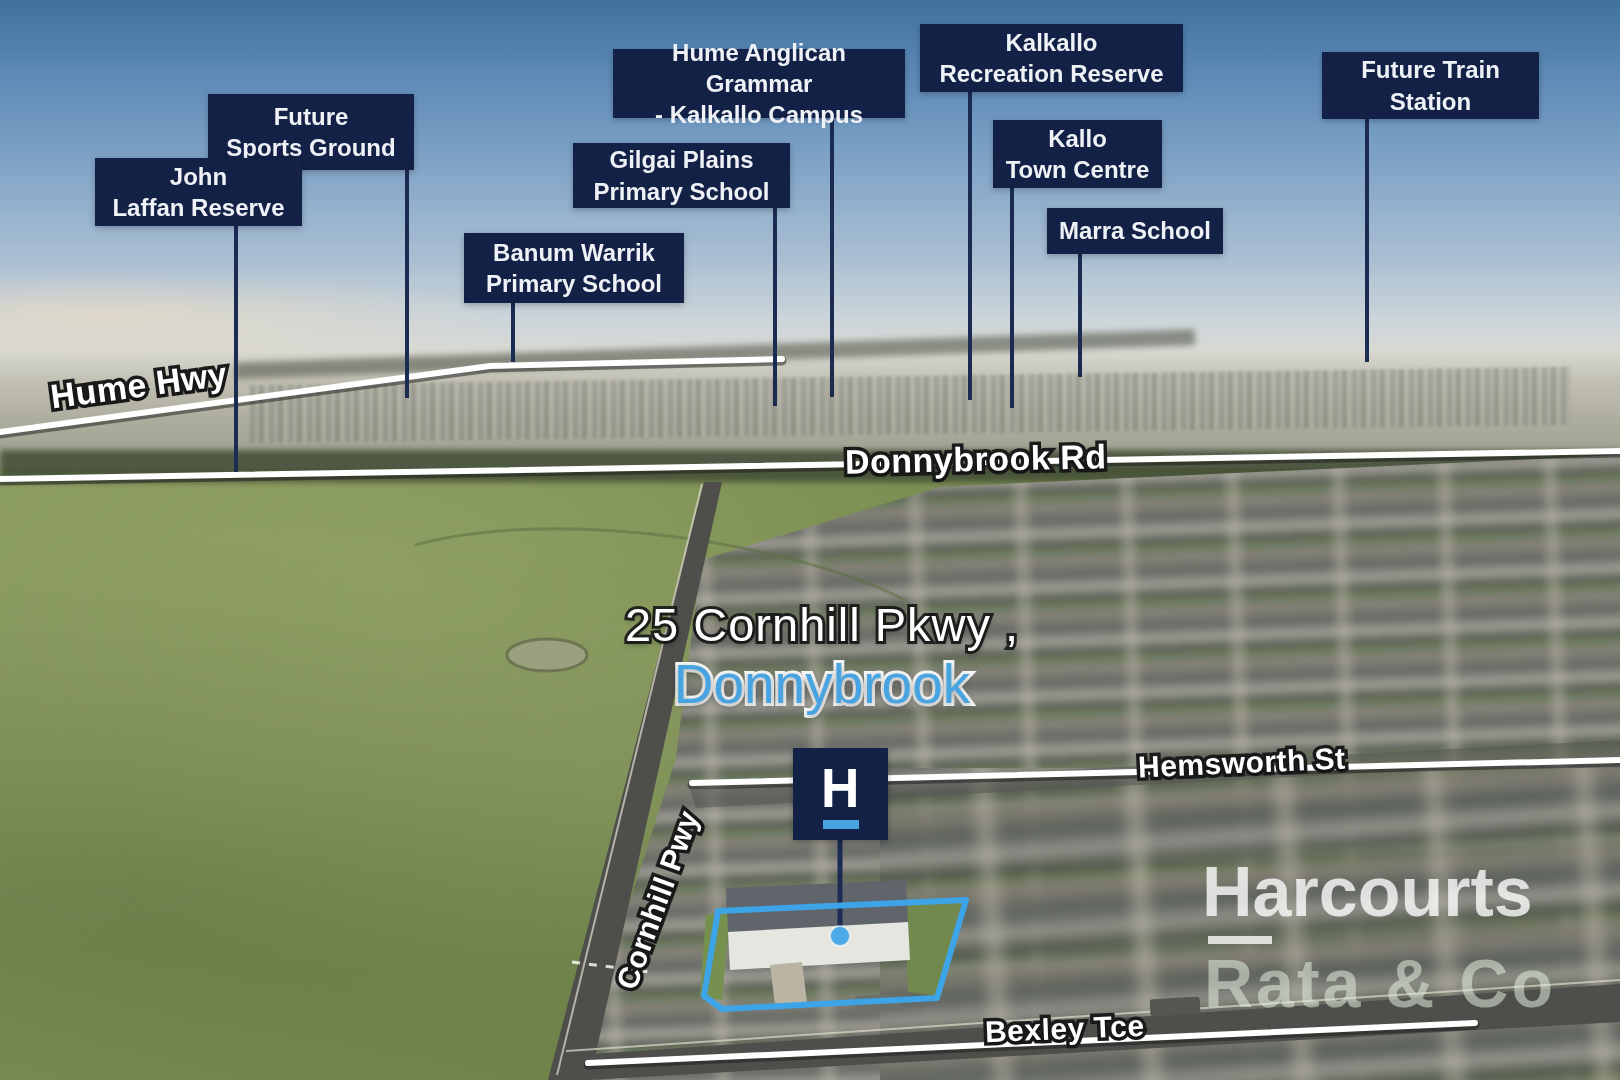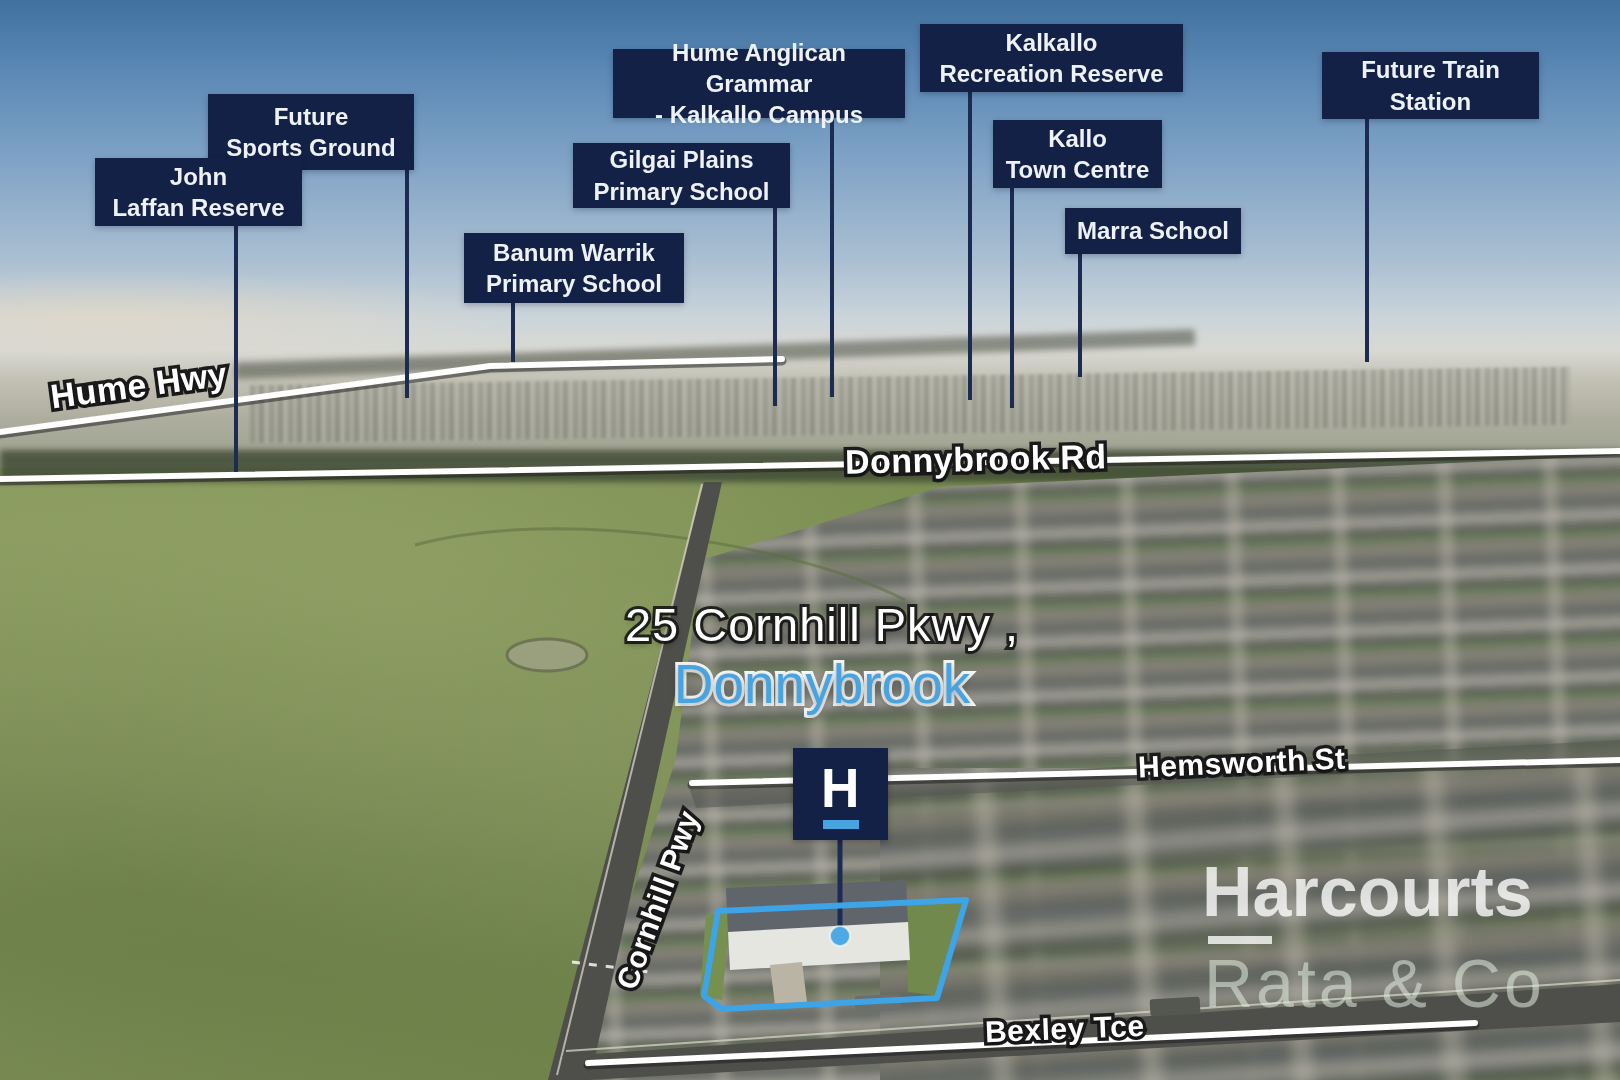--- a/index.html
+++ b/index.html
@@ -71,21 +71,21 @@
     text-shadow:0 3px 7px rgba(0,0,0,.35);}
   .hlogo{position:absolute;left:793px;top:748px;width:95px;height:92px;
     background:var(--label-bg,#142146);display:flex;flex-direction:column;
     align-items:center;justify-content:center;box-shadow:0 2px 6px rgba(0,0,20,.3);}
   .hlogo-letter{color:#fff;font-size:56px;font-weight:bold;line-height:1;transform:scaleX(.95);}
   .hlogo-bar{width:36px;height:9px;background:var(--accent-blue,#47a4e1);margin-top:4px;}
   .wm{position:absolute;white-space:nowrap;}
   .wm-harcourts{left:1202px;top:852px;font-size:70px;font-weight:bold;color:rgba(255,255,255,.78);}
   .wm-underline{position:absolute;left:1208px;top:936px;width:64px;height:8px;
     background:rgba(255,255,255,.78);}
-  .wm-rata{left:1204px;top:944px;font-size:68px;font-weight:normal;
+  .wm-rata{left:1204px;top:944px;font-size:68px;font-weight:bold;
     color:rgba(226,236,222,.55);letter-spacing:3px;}
 </style>
 </head>
 <body>
 
 <div class="canvas">
 
   <div class="sky"></div>
   <div class="far-town"></div>
   <div class="smudge"></div>
@@ -145,21 +145,21 @@
   <div class="loc-label" style="left:613px;top:49px;width:292px;height:69px;">Hume Anglican Grammar
 - Kalkallo Campus</div>
   <div class="loc-label" style="left:573px;top:143px;width:217px;height:65px;">Gilgai Plains
 Primary School</div>
   <div class="loc-label" style="left:464px;top:233px;width:220px;height:70px;">Banum Warrik
 Primary School</div>
   <div class="loc-label" style="left:920px;top:24px;width:263px;height:68px;">Kalkallo
 Recreation Reserve</div>
   <div class="loc-label" style="left:993px;top:120px;width:169px;height:68px;">Kallo
 Town Centre</div>
-  <div class="loc-label" style="left:1047px;top:208px;width:176px;height:46px;margin-left:18px;">Marra School</div>
+  <div class="loc-label" style="left:1047px;top:208px;width:176px;height:46px;">Marra School</div>
   <div class="loc-label" style="left:1298px;top:52px;width:217px;height:67px;margin-left:24px;">Future Train
 Station</div>
 
   <div class="roadname" style="left:50px;top:366px;font-size:34px;transform:rotate(-7.5deg);">Hume Hwy</div>
   <div class="roadname" style="left:845px;top:440px;font-size:34px;transform:rotate(-1.2deg);">Donnybrook Rd</div>
   <div class="roadname" style="left:1138px;top:746px;font-size:30px;transform:rotate(-2.5deg);">Hemsworth St</div>
   <div class="roadname" style="left:658px;top:900px;font-size:30px;transform:translate(-50%,-50%) rotate(-70deg);">Cornhill Pwy</div>
   <div class="roadname" style="left:985px;top:1012px;font-size:30px;transform:rotate(-2.3deg);">Bexley Tce</div>
 
   <div class="title">

